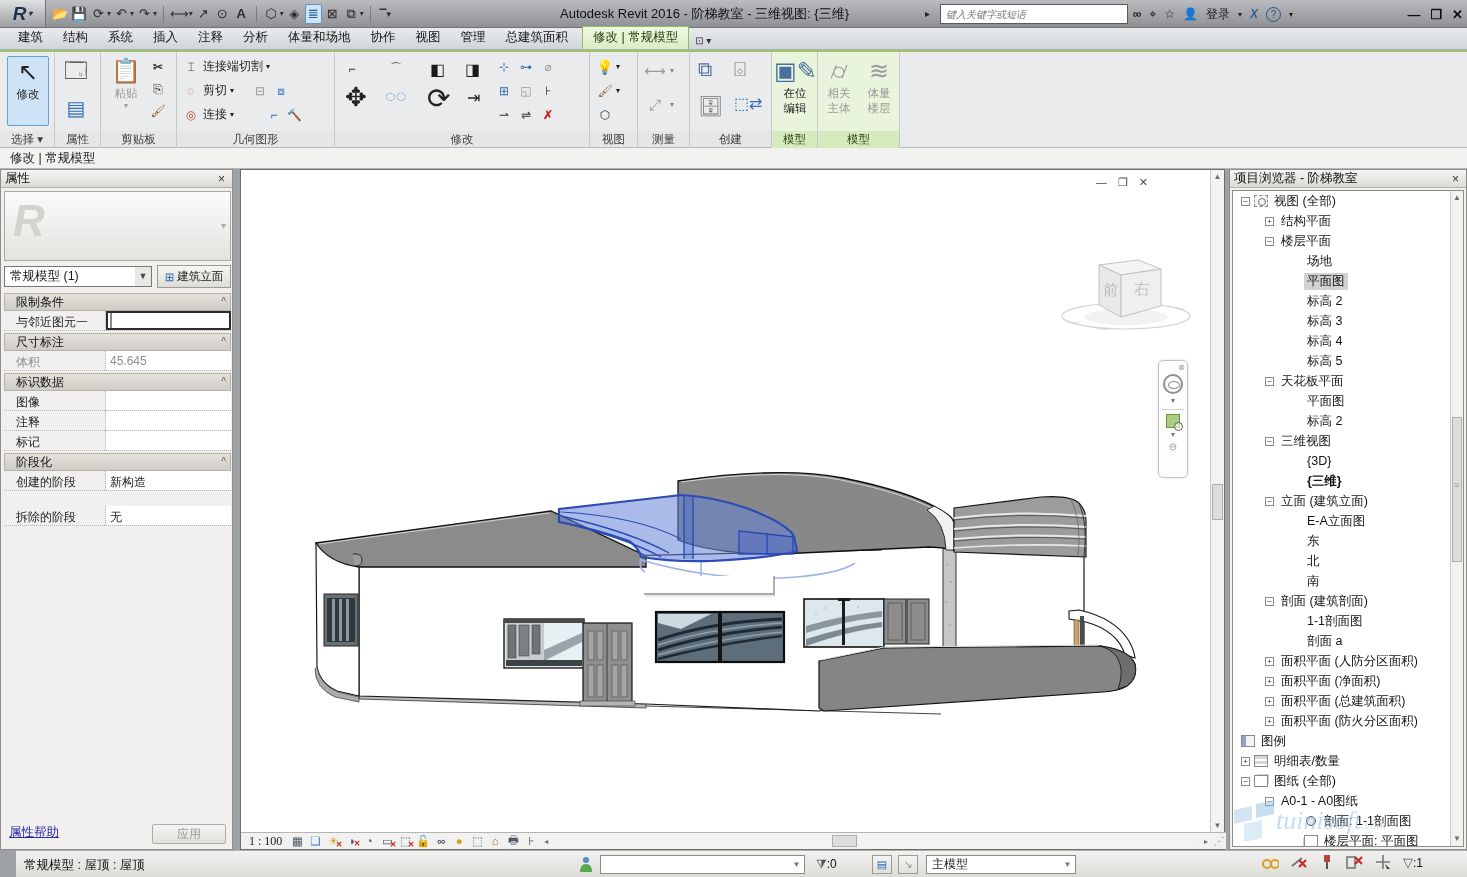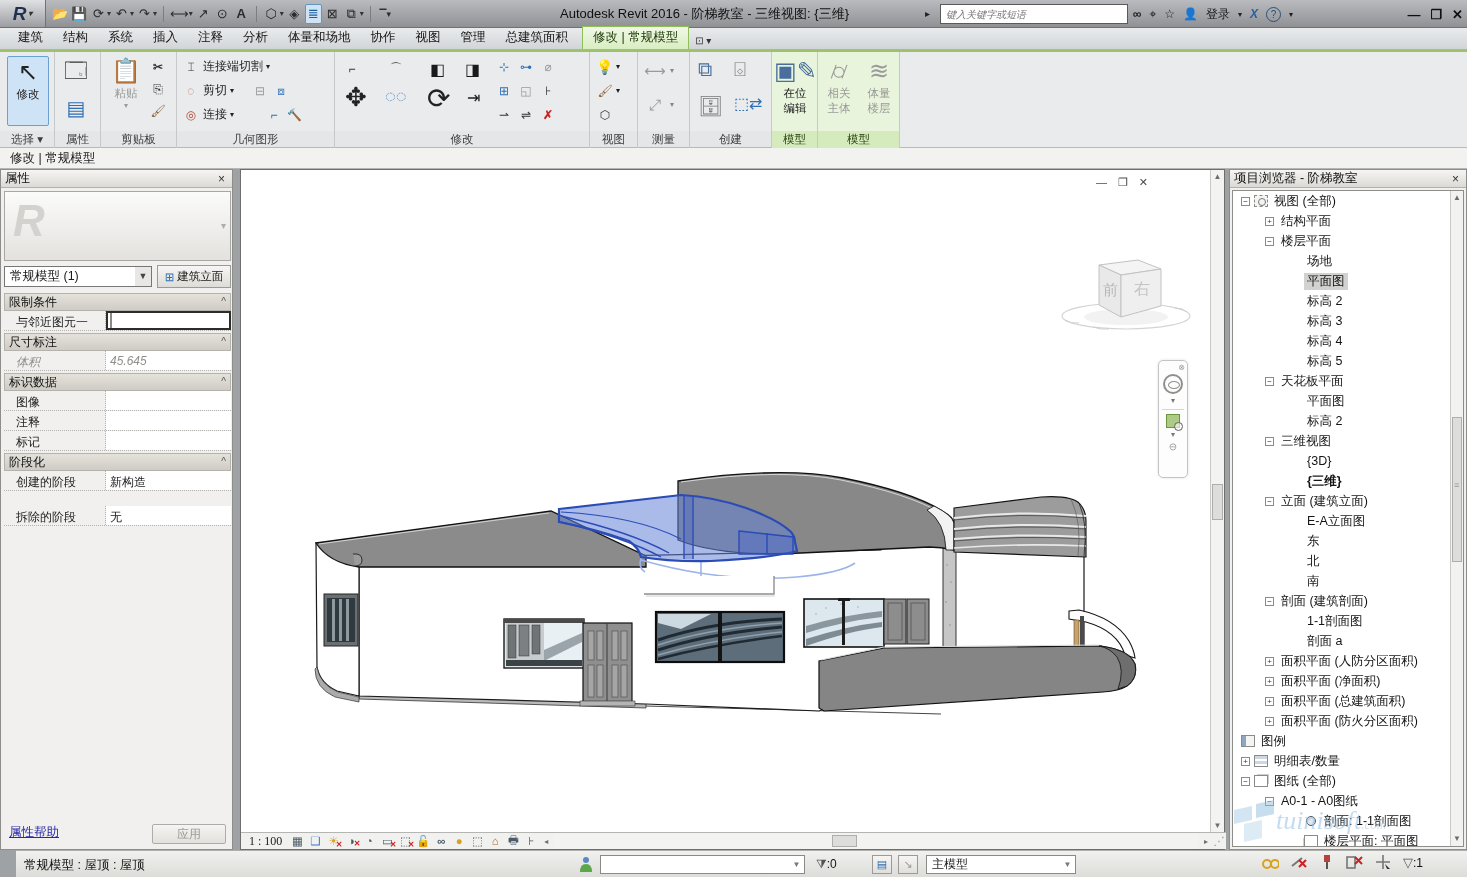--- a/index.html
+++ b/index.html
@@ -54,21 +54,21 @@
   .pal-head .x { margin-left:auto; font-size:12px; color:#333; padding:0 3px; }
 
   
   #propwrap { left:0; top:169px; width:233px; height:681px; }
   #prop-preview { position:absolute; left:3px; top:21px; width:227px; height:70px; background:linear-gradient(#fbfbfa,#e3e2df); border:1px solid #a9a7a3; }
   #prop-preview .logo { position:absolute; left:8px; top:4px; font-size:44px; font-style:italic; font-weight:bold; color:#d3d2cf; }
   #prop-preview .dd { position:absolute; right:4px; top:28px; color:#b0aeaa; font-size:10px; }
   #type-selector { position:absolute; left:3px; top:96px; width:148px; height:21px; background:#fff; border:1px solid #767674; font-size:12.5px; line-height:19px; padding-left:5px; }
   #type-selector .dd { float:right; width:16px; text-align:center; background:#e8e7e4; height:19px; font-size:9px; color:#444; }
   #edit-type { position:absolute; left:156px; top:95px; width:74px; height:23px; border:1px solid #9a9a96; background:linear-gradient(#f7f6f4,#dddcd8); font-size:11.5px; display:flex; align-items:center; justify-content:center; gap:3px; }
-  .sect { position:absolute; left:3px; width:227px; height:18px; background:linear-gradient(#e5e2dc,#cfccc5); border:1px solid #b5b2ab; font-size:12px; color:#111; line-height:16px; padding-left:4px; }
+  .sect { position:absolute; left:3px; width:227px; height:18px; background:linear-gradient(#e5e2dc,#cfccc5); border:1px solid #b5b2ab; font-size:12px; color:#111; line-height:16px; padding-left:11px; }
   .sect .caret { float:right; margin-right:4px; color:#555; font-size:10px; }
   .prow { position:absolute; left:3px; width:227px; height:20px; border-bottom:1px dotted #b3b1ad; display:flex; font-size:12px; }
   .prow .lbl { width:102px; padding:3px 0 0 12px; color:#222; border-right:1px dotted #b3b1ad; }
   .prow .val { flex:1; background:#fff; padding:3px 0 0 4px; color:#222; }
   .prow.disabled .lbl, .prow.disabled .val { color:#8f8f8c; }
   .checkbox { width:13px; height:13px; background:#fff; border:1px solid #8a8a86; margin-top:1px; }
   .valsel { outline:2px solid #2c2c2c; outline-offset:-2px; }
   #prop-help { position:absolute; left:8px; bottom:8px; color:#2a2aa8; text-decoration:underline; font-size:12.5px; }
   #apply-btn { position:absolute; right:6px; bottom:5px; width:74px; height:20px; border:1px solid #aeaca8; background:linear-gradient(#f5f4f2,#e2e1dd); color:#9a9a97; text-align:center; line-height:18px; font-size:12px; border-radius:2px; }
 
@@ -344,21 +344,21 @@
     <span>限制条件</span><span class="caret">^</span>
   </div>
   <div class="prow" style="top:141px;">
     <span class="lbl">与邻近图元一同...</span>
     <span class="val valsel"><span class="checkbox"></span></span>
   </div>
 
   <div class="sect" style="top:163px;">
     <span>尺寸标注</span><span class="caret">^</span>
   </div>
-  <div class="prow disabled" style="top:181px;font-style:italic;">
+  <div class="prow disabled" style="top:181px;">
     <span class="lbl">体积</span>
     <span class="val">45.645</span>
   </div>
 
   <div class="sect" style="top:203px;">
     <span>标识数据</span><span class="caret">^</span>
   </div>
   <div class="prow" style="top:221px;">
     <span class="lbl">图像</span>
     <span class="val"></span>

